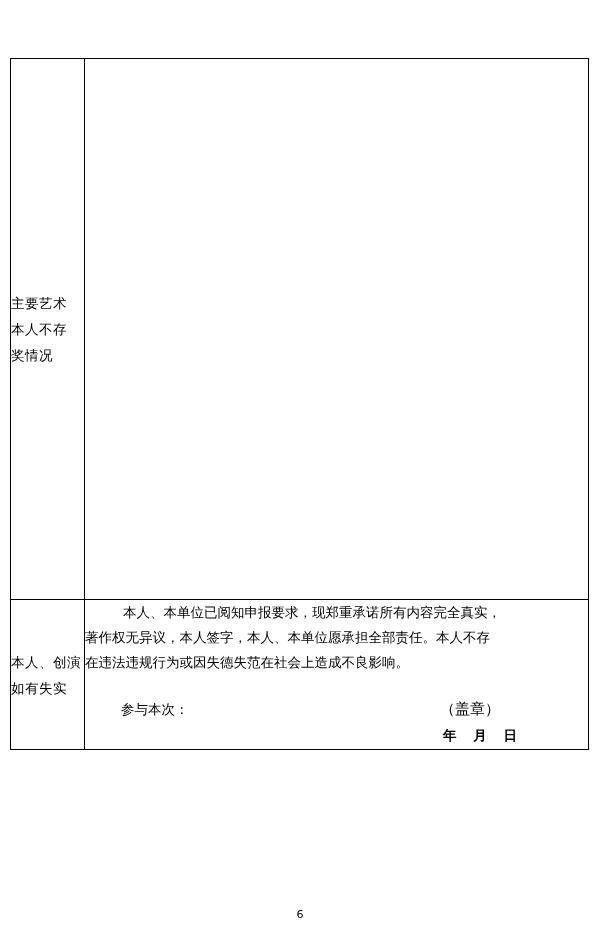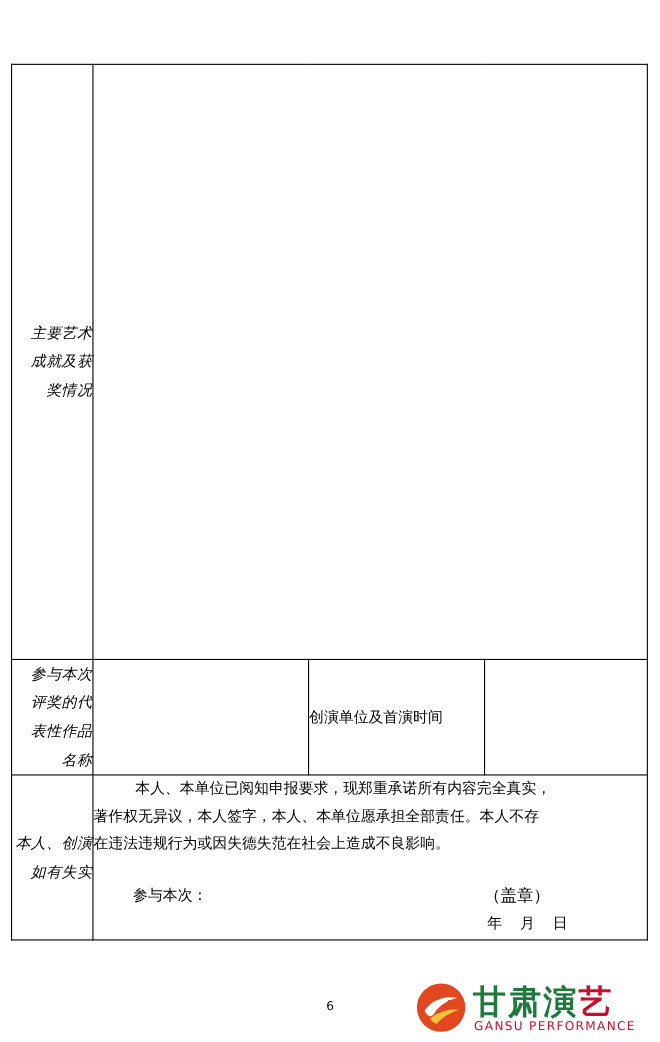--- a/index.html
+++ b/index.html
@@ -35,26 +35,25 @@
     table-layout: fixed;
   }
   .form-table td {
     border: 1px solid #000000;
     vertical-align: middle;
     padding: 0;
   }
 
   .label-cell {
     width: 74px;
-    text-align: right;
+    text-align: left;
     font-size: 13.5px;
     line-height: 26px;
     letter-spacing: 0.5px;
     padding: 4px 4px;
-    font-style: italic;
   }
   .label-cell .ln {
     display: block;
     white-space: nowrap;
   }
 
   .blank-cell {
     height: 540px;
   }
 
@@ -110,20 +109,21 @@
     font-size: 15px;
     white-space: nowrap;
   }
   .sign-date {
     position: absolute;
     left: 358px;
     top: 26px;
     font-size: 13.5px;
     letter-spacing: 6px;
     white-space: nowrap;
+    font-weight: bold;
   }
 
   
   .page-number {
     position: absolute;
     left: 0;
     top: 908px;
     width: 600px;
     text-align: center;
     font-size: 11px;
@@ -178,37 +178,26 @@
     <colgroup>
       <col style="width:74px">
       <col style="width:196px">
       <col style="width:160px">
       <col style="width:148px">
     </colgroup>
     <tbody>
       <tr>
         <td class="label-cell">
           <span class="ln">主要艺术</span>
-          <span class="ln">成就及获</span>
+          <span class="ln">本人不存</span>
           <span class="ln">奖情况</span>
         </td>
         <td class="blank-cell" colspan="3"></td>
       </tr>
 
-      <tr class="row-works">
-        <td class="label-cell">
-          <span class="ln">参与本次</span>
-          <span class="ln">评奖的代</span>
-          <span class="ln">表性作品</span>
-          <span class="ln">名称</span>
-        </td>
-        <td class="works-blank"></td>
-        <td class="works-label-mid">创演单位及首演时间</td>
-        <td class="works-tail"></td>
-      </tr>
 
       <tr class="row-commit">
         <td class="label-cell">
           <span class="ln">本人、创演</span>
           <span class="ln">如有失实</span>
         </td>
         <td class="commit-body" colspan="3">
           <p class="commit-p indent">本人、本单位已阅知申报要求，现郑重承诺所有内容完全真实，</p>
           <p class="commit-p">著作权无异议，本人签字，本人、本单位愿承担全部责任。本人不存</p>
           <p class="commit-p">在违法违规行为或因失德失范在社会上造成不良影响。</p>
@@ -217,24 +206,14 @@
             <span class="sign-right">（盖章）</span>
             <span class="sign-date">年 月 日</span>
           </div>
         </td>
       </tr>
     </tbody>
   </table>
 
   <div class="page-number">6</div>
 
-  <div class="logo">
-    <svg class="logo-mark" viewBox="0 0 46 46">
-      <circle cx="23" cy="23" r="22" fill="#e2481f"></circle>
-      <path d="M8 26 C14 16, 26 12, 38 14 C30 16, 22 20, 17 28 C14 33, 11 31, 8 26 Z" fill="#ffffff"></path>
-      <path d="M13 33 C20 27, 30 24, 39 25 C31 28, 23 32, 19 38 C16 37, 14 35, 13 33 Z" fill="#f4c23a"></path>
-      <circle cx="31" cy="18" r="2.2" fill="#e2481f"></circle>
-    </svg>
-    <div class="logo-cn">甘肃演<span class="accent">艺</span></div>
-    <div class="logo-en">GANSU PERFORMANCE</div>
-  </div>
 
 </div>
 
 </body></html>

